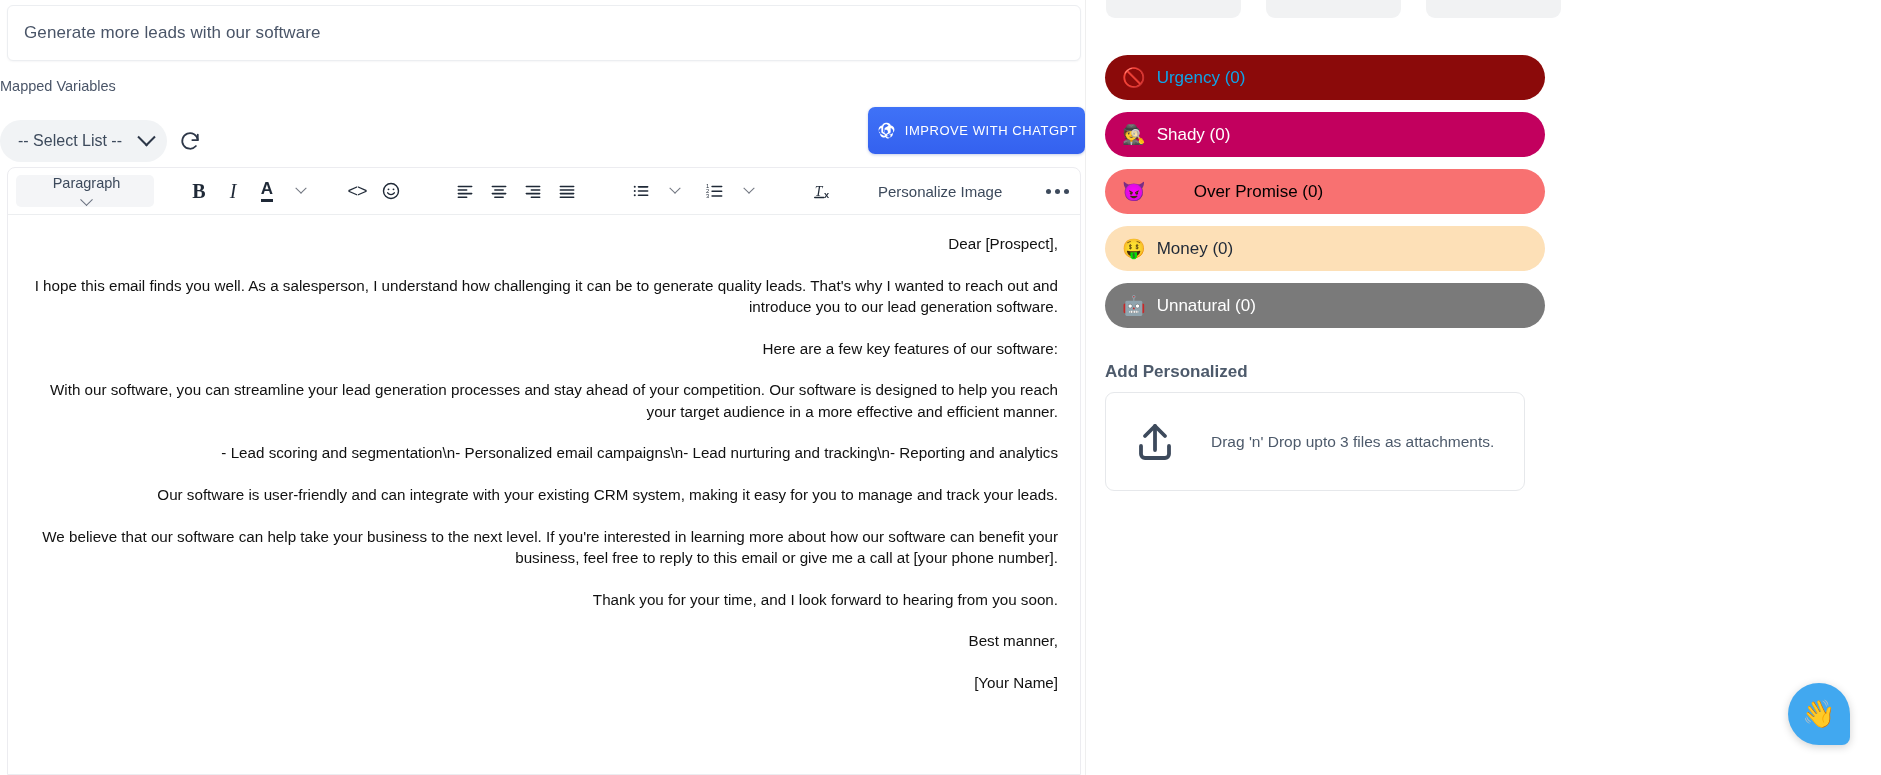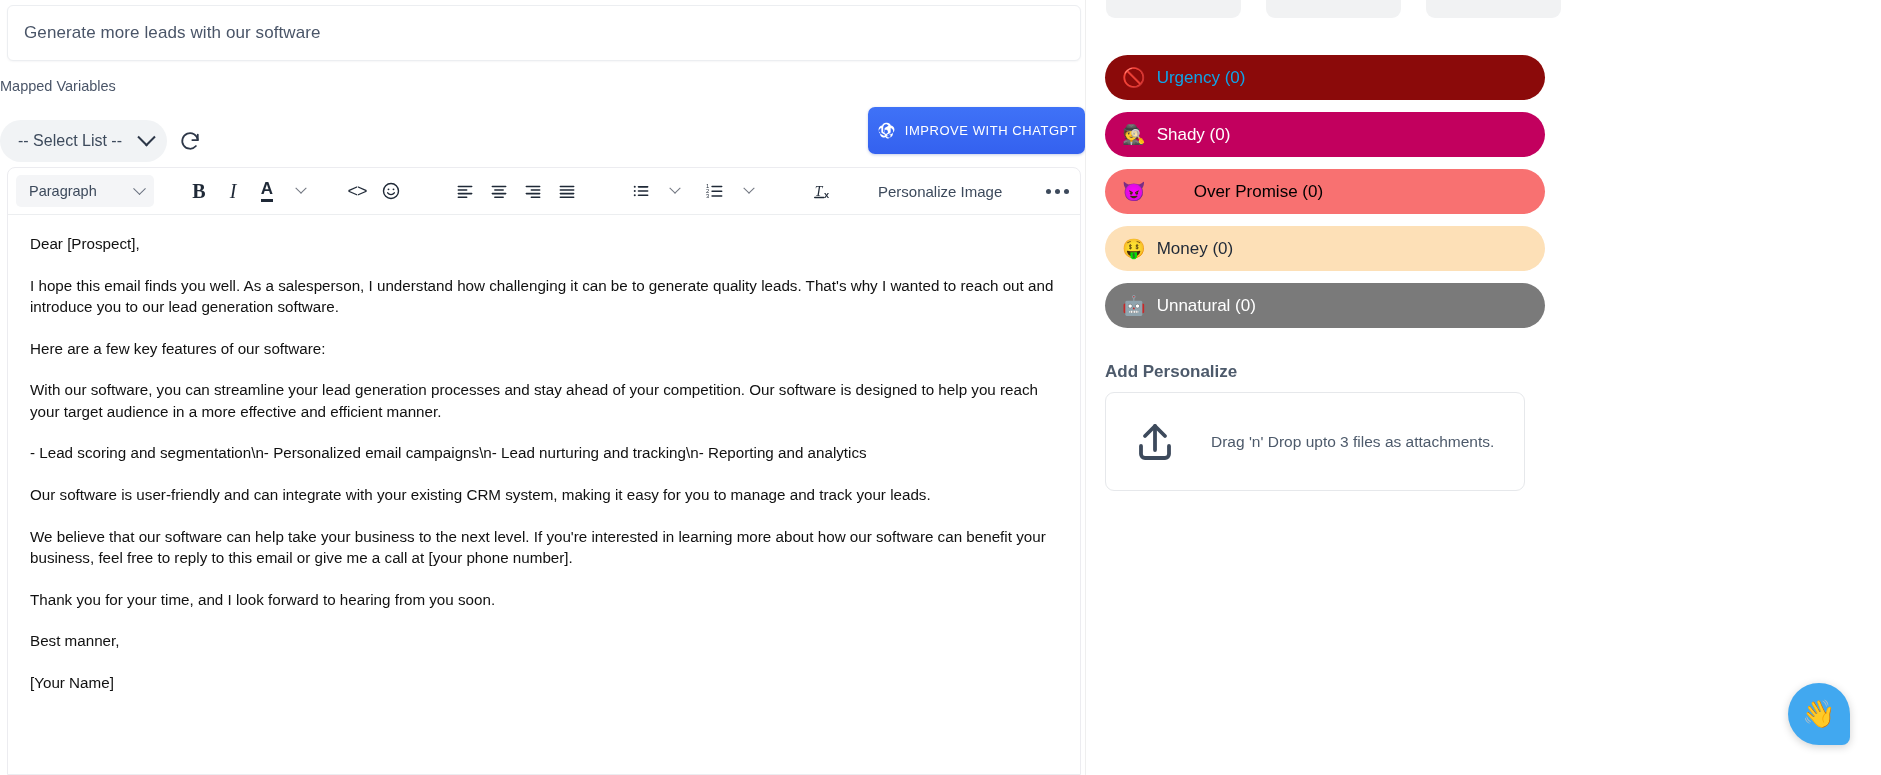--- a/index.html
+++ b/index.html
@@ -15,20 +15,21 @@
     width: 1881px; height: 775px;
     background: #ffffff;
   }
 
   
   .left-col {
     position: absolute;
     left: 0; top: 0;
     width: 1085px;
     height: 775px;
+    text-align: right;
   }
 
   .subject-box {
     position: absolute;
     left: 7px; top: 5px;
     width: 1074px; height: 56px;
     background: #ffffff;
     border: 1px solid #eceef1;
     border-radius: 6px;
     box-shadow: 0 1px 2px rgba(16,24,40,0.04);
@@ -121,20 +122,21 @@
   }
   .para-select {
     height: 32px;
     min-width: 138px;
     background: #f4f5f7;
     border-radius: 5px;
     display: flex; align-items: center; justify-content: space-between;
     padding: 0 10px 0 13px;
     margin-right: 28px;
     cursor: pointer;
+    flex-direction: column;
   }
   .para-select .ps-text { font-size: 14.5px; color: #3d4a5c; }
   .chev-sm {
     width: 9px; height: 9px;
     border-right: 1.8px solid #6b7280;
     border-bottom: 1.8px solid #6b7280;
     transform: rotate(45deg) translate(-2px,-2px);
   }
   .tb-btn {
     width: 34px; height: 34px;
@@ -444,21 +446,21 @@
       <div class="tag" style="background:#fde0b7;">
         <span class="emoji">🤑</span>
         <span class="tlabel" style="color:#1f2937;">Money (0)</span>
       </div>
       <div class="tag" style="background:#7a7a7a;">
         <span class="emoji">🤖</span>
         <span class="tlabel" style="color:#ffffff;">Unnatural (0)</span>
       </div>
     </div>
 
-    <div class="attach-title">Add Personalize</div>
+    <div class="attach-title">Add Personalized</div>
 
     <div class="dropzone">
       <svg width="48" height="48" viewBox="0 0 24 24" fill="none" stroke="#3d4a5c" stroke-width="1.9" stroke-linecap="round" stroke-linejoin="round">
         <path d="M12 16V4"></path>
         <polyline points="7 9 12 4 17 9"></polyline>
         <path d="M5 14v4a2 2 0 0 0 2 2h10a2 2 0 0 0 2-2v-4"></path>
       </svg>
       <span class="dz-text">Drag 'n' Drop upto 3 files as attachments.</span>
     </div>
 

